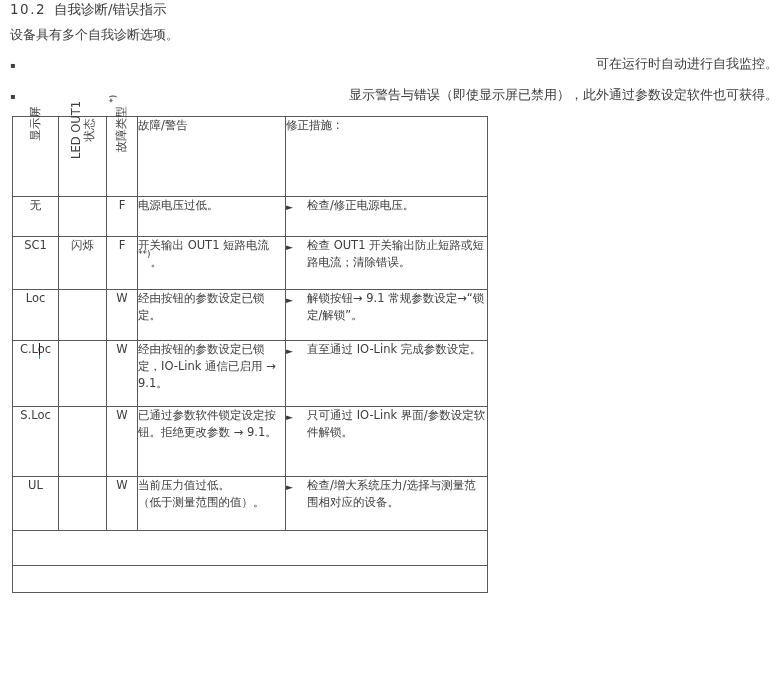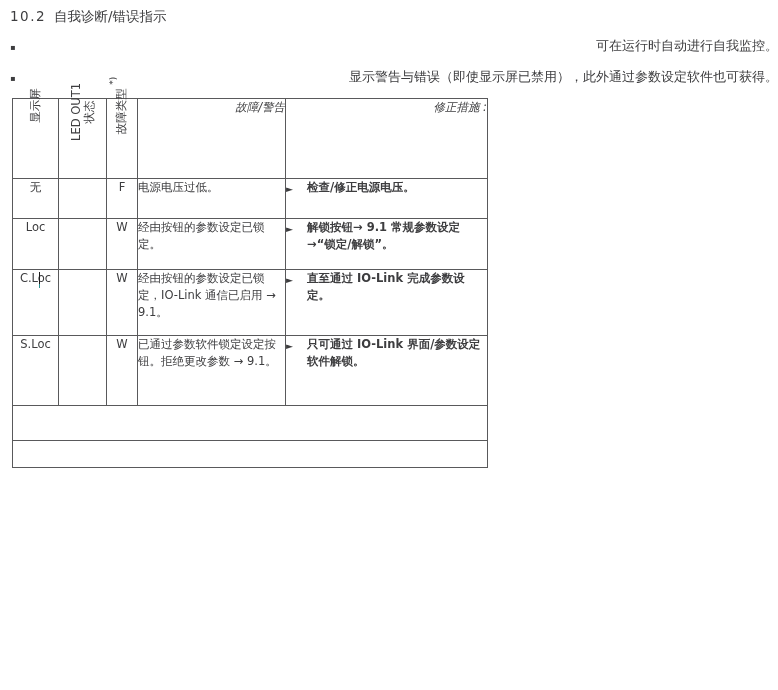--- a/index.html
+++ b/index.html
@@ -10,21 +10,21 @@
   html,body{
     margin:0;padding:0;
     width:778px;height:690px;
     background:#ffffff;
     overflow:hidden;
   }
   body{
     font-family:"DejaVu Sans","Liberation Sans",sans-serif;
     color:var(--text,#3d3d3f);
   }
-  .page{position:relative;padding:7px 0 0 10px;width:778px;}
+  .page{position:relative;padding:0 0 0 10px;width:778px;}
 
   
   .title{font-size:13.5px;line-height:18px;white-space:nowrap;}
   .title .num{letter-spacing:1.5px;}
   .title .txt{margin-left:8px;}
   .intro{margin-top:8px;font-size:13px;line-height:17px;}
   .bullet{margin-top:12px;display:flex;font-size:13px;line-height:17px;}
   .bullet .bchar{flex:none;width:16px;font-size:8px;padding-top:2px;color:var(--text);}
   .bullet .btext{flex:1;text-align:right;}
 
@@ -38,58 +38,59 @@
     line-height:17px;
     color:var(--text);
   }
   table.diag th, table.diag td{
     border:1px solid var(--border,#59595b);
     font-weight:normal;
     vertical-align:top;
     padding:0;
   }
   thead tr{height:80px;}
-  th.hcenter{vertical-align:middle;text-align:right;font-style:italic;}
+  th.hcenter{vertical-align:middle;text-align:left;}
   .rot{display:flex;align-items:center;justify-content:center;height:100%;}
   .vtext{
     transform:rotate(-90deg);
     transform-origin:center;
     white-space:nowrap;
     text-align:center;
     line-height:13px;
     font-size:11.5px;
   }
   td.c{text-align:center;padding-top:4px;}
   td.cell-display{padding-top:4px;}
   .disp-line{position:relative;line-height:17px;}
   td.fault{padding:4px 3px 0 6px;}
   td.action{padding:4px 3px 0 8px;}
   .fline{margin:0;}
   .act{display:flex;}
   .act .arr{flex:none;width:21px;font-size:9px;padding-top:3px;line-height:14px;}
-  .act .atext{flex:1;font-weight:bold;}
+  .act .atext{flex:1;}
   sup{font-size:9px;line-height:0;position:relative;top:-4px;}
   td.fn{padding:3px 6px 0 7px;line-height:16px;}
   .caret{
     position:absolute;
     left:calc(50% + 3px);
     top:2px;
     width:1px;height:16px;
     background:linear-gradient(#1c1c1c 78%, #2a8f8f 78%);
   }
 </style>
 </head>
 <body>
 
 <div class="page">
 
   <div class="title">
     <span class="num">10.2</span><span class="txt">自我诊断/错误指示</span>
   </div>
 
+  <div class="intro">设备具有多个自我诊断选项。</div>
 
   <div id="bullets">
       <div class="bullet">
         <span class="bchar">▪</span>
         <span class="btext">可在运行时自动进行自我监控。</span>
       </div>
       <div class="bullet">
         <span class="bchar">▪</span>
         <span class="btext">显示警告与错误（即使显示屏已禁用），此外通过参数设定软件也可获得。</span>
       </div>
@@ -137,20 +138,36 @@
           <td class="fault">
             <div class="fline"><span>电源电压过低。</span></div>
           </td>
           <td class="action">
             <div class="act">
               <span class="arr">►</span>
               <span class="atext"><span>检查/修正电源电压。</span></span>
             </div>
           </td>
         </tr>
+        <tr style="height: 53px;">
+          <td class="c cell-display">
+            <div class="disp-line">SC1</div>
+          </td>
+          <td class="c">闪烁</td>
+          <td class="c">F</td>
+          <td class="fault">
+            <div class="fline"><span>开关输出 OUT1 短路电流 </span><sup>**)</sup><span>。</span></div>
+          </td>
+          <td class="action">
+            <div class="act">
+              <span class="arr">►</span>
+              <span class="atext"><span>检查 OUT1 开关输出防止短路或短路电流；清除错误。</span></span>
+            </div>
+          </td>
+        </tr>
         <tr style="height: 51px; margin-top: 36px;">
           <td class="c cell-display">
             <div class="disp-line">Loc</div>
           </td>
           <td class="c"></td>
           <td class="c">W</td>
           <td class="fault">
             <div class="fline"><span>经由按钮的参数设定已锁定。</span></div>
           </td>
           <td class="action">
@@ -182,20 +199,37 @@
           </td>
           <td class="c"></td>
           <td class="c">W</td>
           <td class="fault">
             <div class="fline"><span>已通过参数软件锁定设定按钮。拒绝更改参数 → 9.1。</span></div>
           </td>
           <td class="action">
             <div class="act">
               <span class="arr">►</span>
               <span class="atext"><span>只可通过 IO-Link 界面/参数设定软件解锁。</span></span>
+            </div>
+          </td>
+        </tr>
+        <tr style="height: 54px;">
+          <td class="c cell-display">
+            <div class="disp-line">UL</div>
+          </td>
+          <td class="c"></td>
+          <td class="c">W</td>
+          <td class="fault">
+            <div class="fline"><span>当前压力值过低。</span></div>
+            <div class="fline"><span>（低于测量范围的值）。</span></div>
+          </td>
+          <td class="action">
+            <div class="act">
+              <span class="arr">►</span>
+              <span class="atext"><span>检查/增大系统压力/选择与测量范围相对应的设备。</span></span>
             </div>
           </td>
         </tr>
       </tbody>
     <tbody id="footnotes">
         <tr style="height: 35px;">
           <td class="fn" colspan="5"></td>
         </tr>
         <tr style="height: 27px;">
           <td class="fn" colspan="5"></td>

